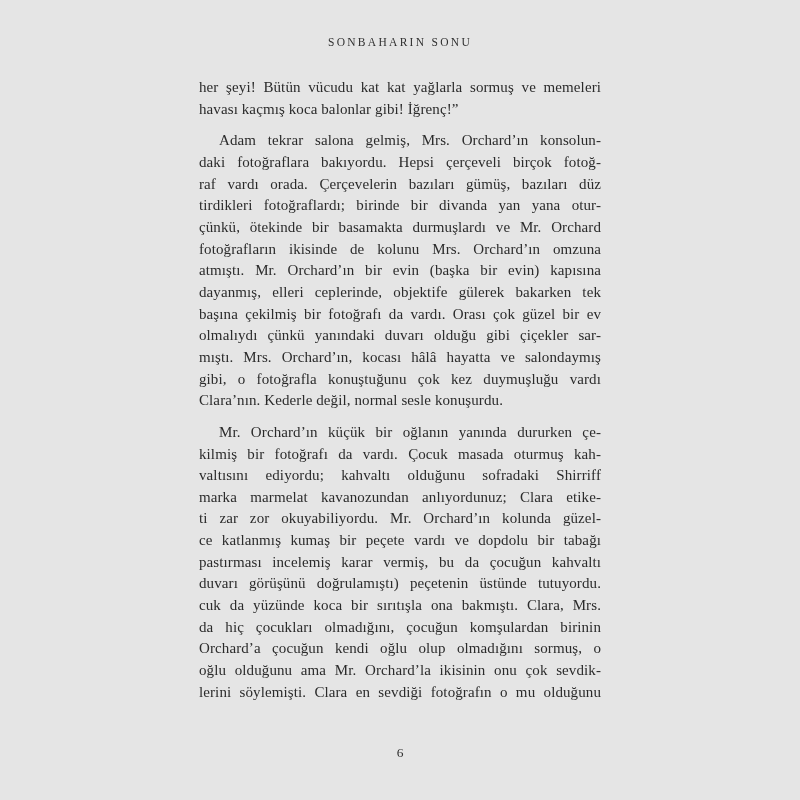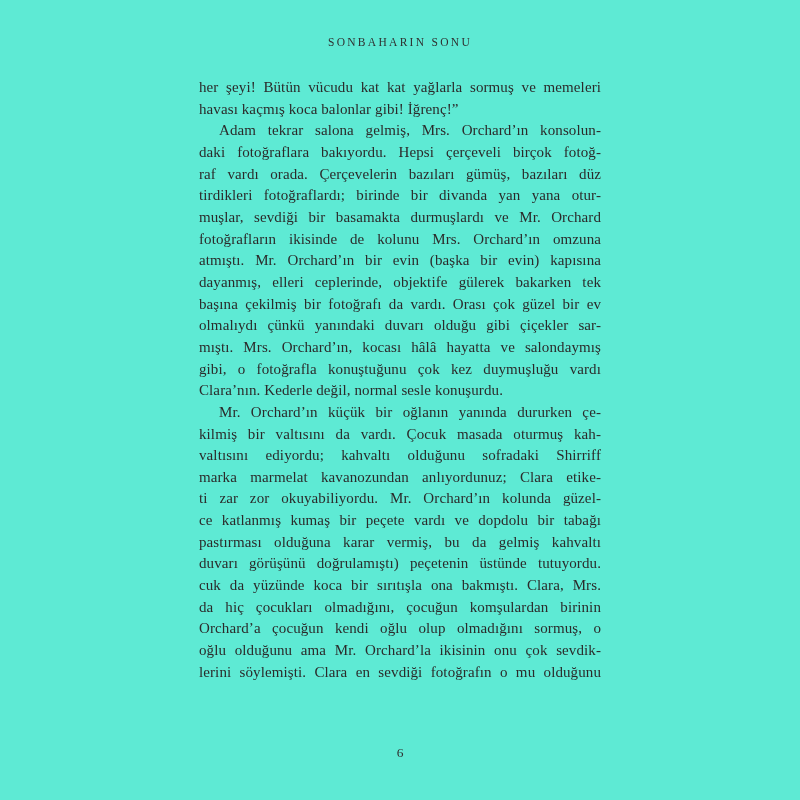--- a/index.html
+++ b/index.html
@@ -4,21 +4,21 @@
 <style>
   html, body {
     margin: 0;
     padding: 0;
     background: #ffffff;
   }
   .page {
     position: relative;
     width: 800px;
     height: 800px;
-    background: #5eead4;
+    background: #e5e5e5;
     font-family: "Liberation Serif", "DejaVu Serif", serif;
     color: #2b2b2b;
     overflow: hidden;
   }
   .running-head {
     position: absolute;
     top: 36px;
     left: 0;
     width: 100%;
     text-align: center;
@@ -39,20 +39,21 @@
     letter-spacing: 0.1px;
     text-align: justify;
     text-align-last: justify;
     white-space: normal;
   }
   .line.last-left {
     text-align-last: left;
   }
   .para.indent .line:first-child {
     text-indent: 20px;
+    margin-top: 10px;
   }
   .page-number {
     position: absolute;
     top: 745px;
     left: 0;
     width: 100%;
     text-align: center;
     font-size: 13.5px;
     color: #303030;
   }
@@ -66,38 +67,38 @@
   <div class="text-block">
       <div class="para">
         <div class="line">her şeyi! Bütün vücudu kat kat yağlarla sormuş ve memeleri</div>
         <div class="line last-left">havası kaçmış koca balonlar gibi! İğrenç!”</div>
       </div>
       <div class="para indent">
         <div class="line">Adam tekrar salona gelmiş, Mrs. Orchard’ın konsolun-</div>
         <div class="line">daki fotoğraflara bakıyordu. Hepsi çerçeveli birçok fotoğ-</div>
         <div class="line">raf vardı orada. Çerçevelerin bazıları gümüş, bazıları düz</div>
         <div class="line">tirdikleri fotoğraflardı; birinde bir divanda yan yana otur-</div>
-        <div class="line">muşlar, sevdiği bir basamakta durmuşlardı ve Mr. Orchard</div>
+        <div class="line">çünkü, ötekinde bir basamakta durmuşlardı ve Mr. Orchard</div>
         <div class="line">fotoğrafların ikisinde de kolunu Mrs. Orchard’ın omzuna</div>
         <div class="line">atmıştı. Mr. Orchard’ın bir evin (başka bir evin) kapısına</div>
         <div class="line">dayanmış, elleri ceplerinde, objektife gülerek bakarken tek</div>
         <div class="line">başına çekilmiş bir fotoğrafı da vardı. Orası çok güzel bir ev</div>
         <div class="line">olmalıydı çünkü yanındaki duvarı olduğu gibi çiçekler sar-</div>
         <div class="line">mıştı. Mrs. Orchard’ın, kocası hâlâ hayatta ve salondaymış</div>
         <div class="line">gibi, o fotoğrafla konuştuğunu çok kez duymuşluğu vardı</div>
         <div class="line last-left">Clara’nın. Kederle değil, normal sesle konuşurdu.</div>
       </div>
       <div class="para indent">
         <div class="line">Mr. Orchard’ın küçük bir oğlanın yanında dururken çe-</div>
-        <div class="line">kilmiş bir valtısını da vardı. Çocuk masada oturmuş kah-</div>
+        <div class="line">kilmiş bir fotoğrafı da vardı. Çocuk masada oturmuş kah-</div>
         <div class="line">valtısını ediyordu; kahvaltı olduğunu sofradaki Shirriff</div>
         <div class="line">marka marmelat kavanozundan anlıyordunuz; Clara etike-</div>
         <div class="line">ti zar zor okuyabiliyordu. Mr. Orchard’ın kolunda güzel-</div>
         <div class="line">ce katlanmış kumaş bir peçete vardı ve dopdolu bir tabağı</div>
-        <div class="line">pastırması olduğuna karar vermiş, bu da gelmiş kahvaltı</div>
+        <div class="line">pastırması incelemiş karar vermiş, bu da çocuğun kahvaltı</div>
         <div class="line">duvarı görüşünü doğrulamıştı) peçetenin üstünde tutuyordu.</div>
         <div class="line">cuk da yüzünde koca bir sırıtışla ona bakmıştı. Clara, Mrs.</div>
         <div class="line">da hiç çocukları olmadığını, çocuğun komşulardan birinin</div>
         <div class="line">Orchard’a çocuğun kendi oğlu olup olmadığını sormuş, o</div>
         <div class="line">oğlu olduğunu ama Mr. Orchard’la ikisinin onu çok sevdik-</div>
         <div class="line">lerini söylemişti. Clara en sevdiği fotoğrafın o mu olduğunu</div>
       </div>
     </div>
 
   <div class="page-number">6</div>

